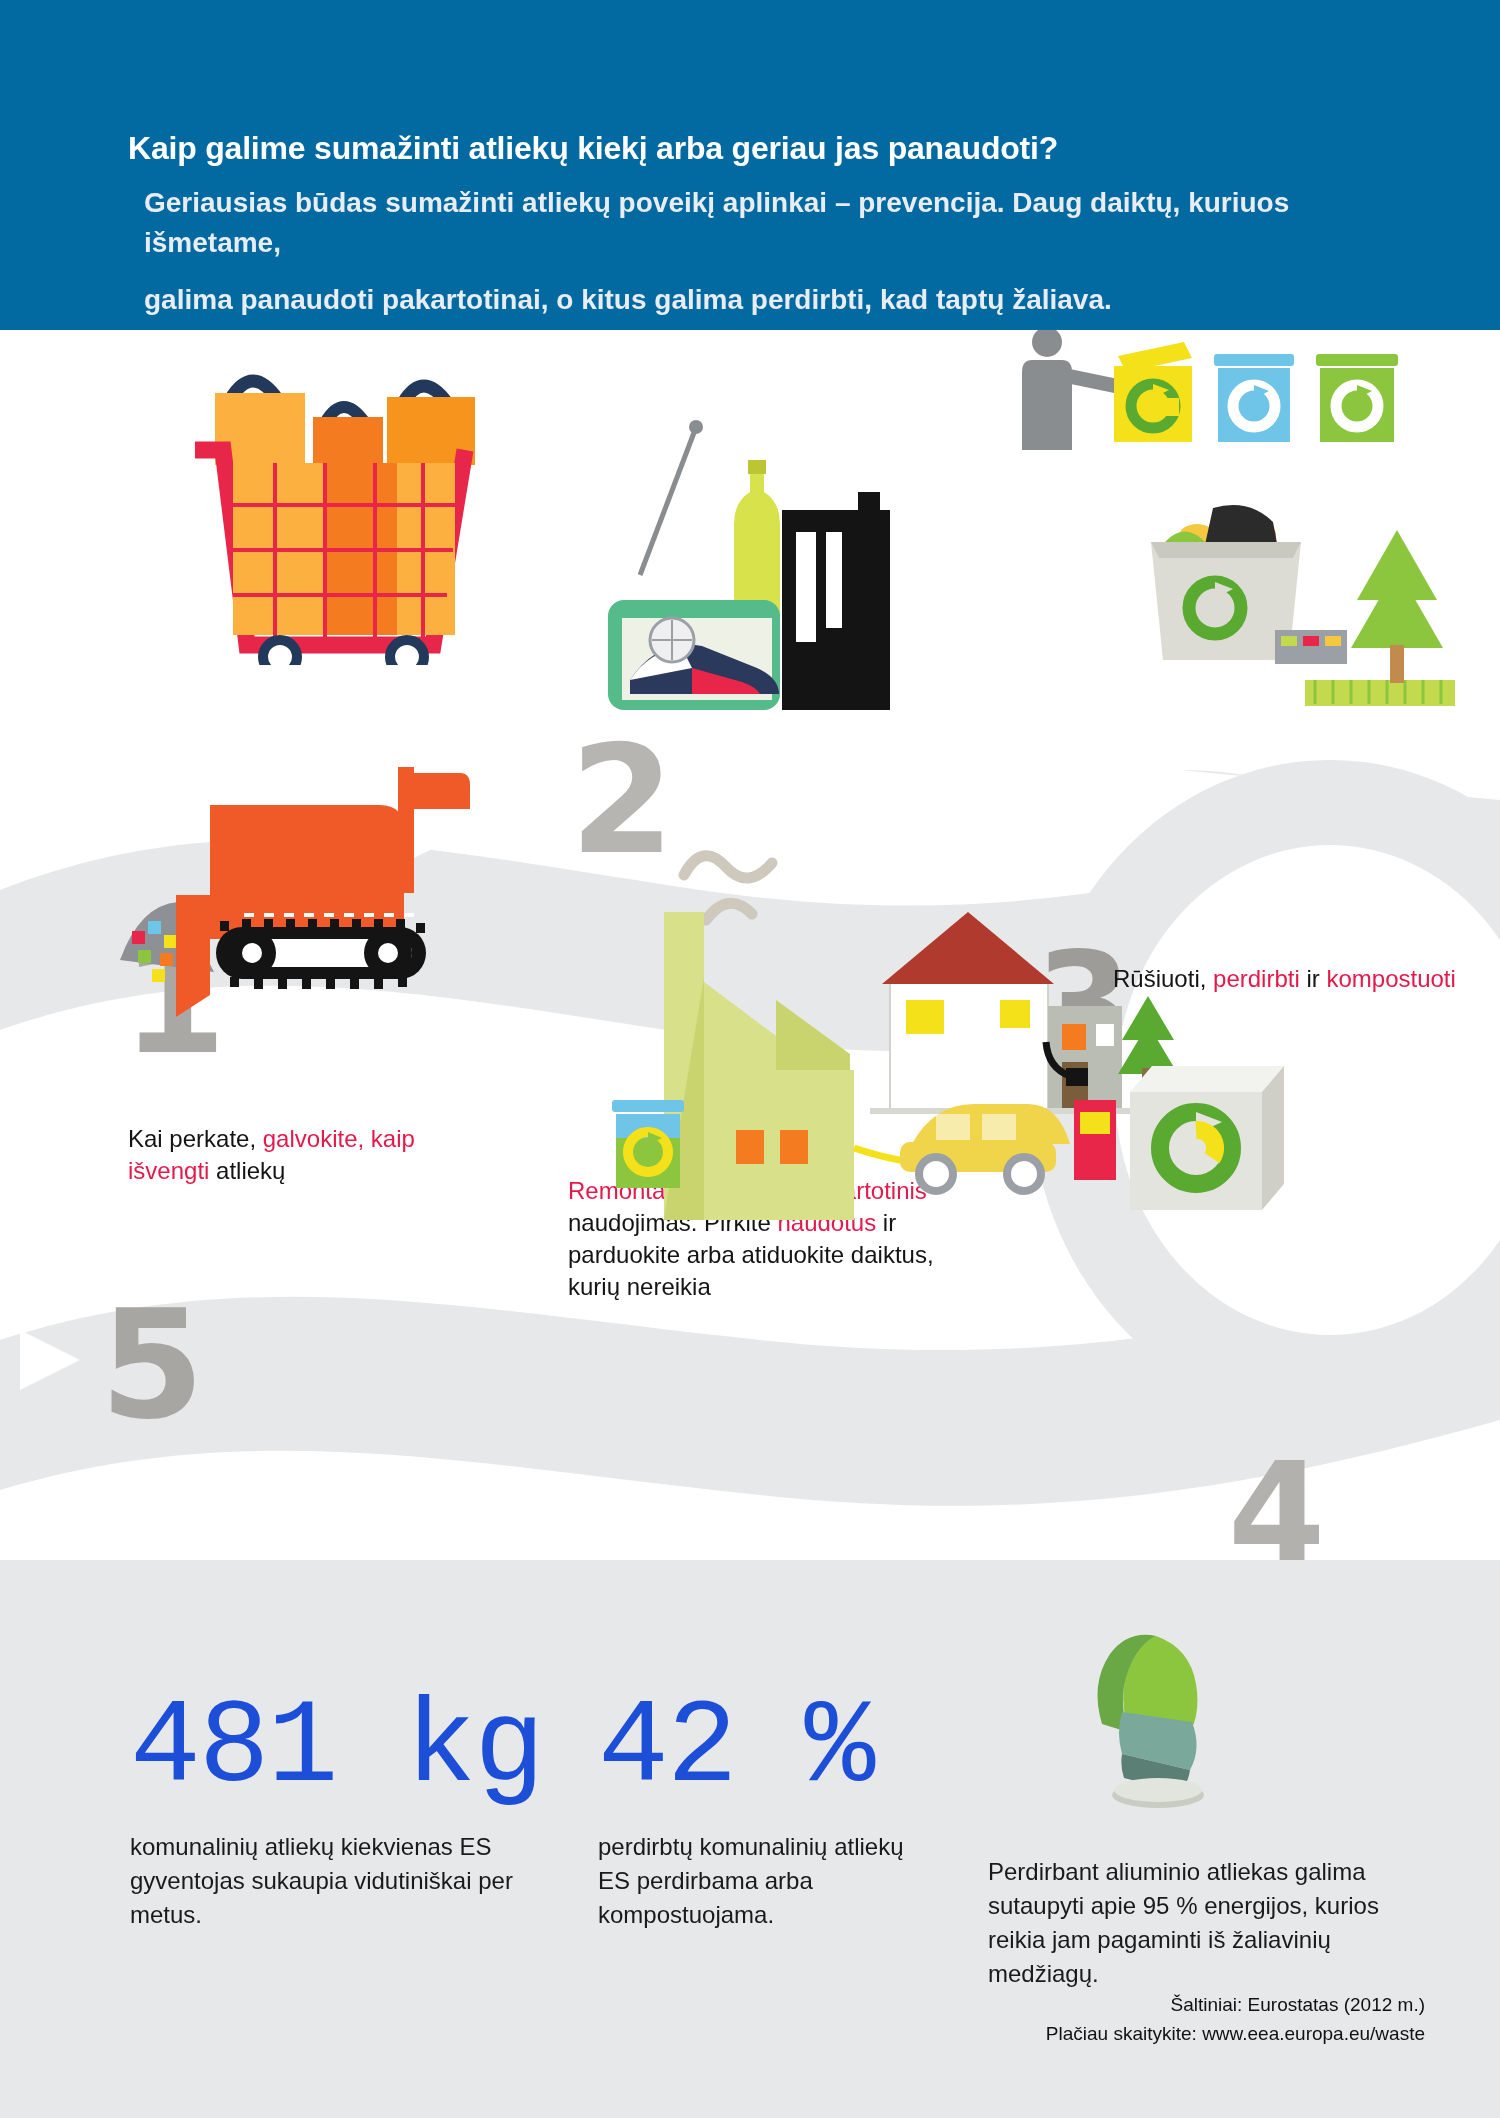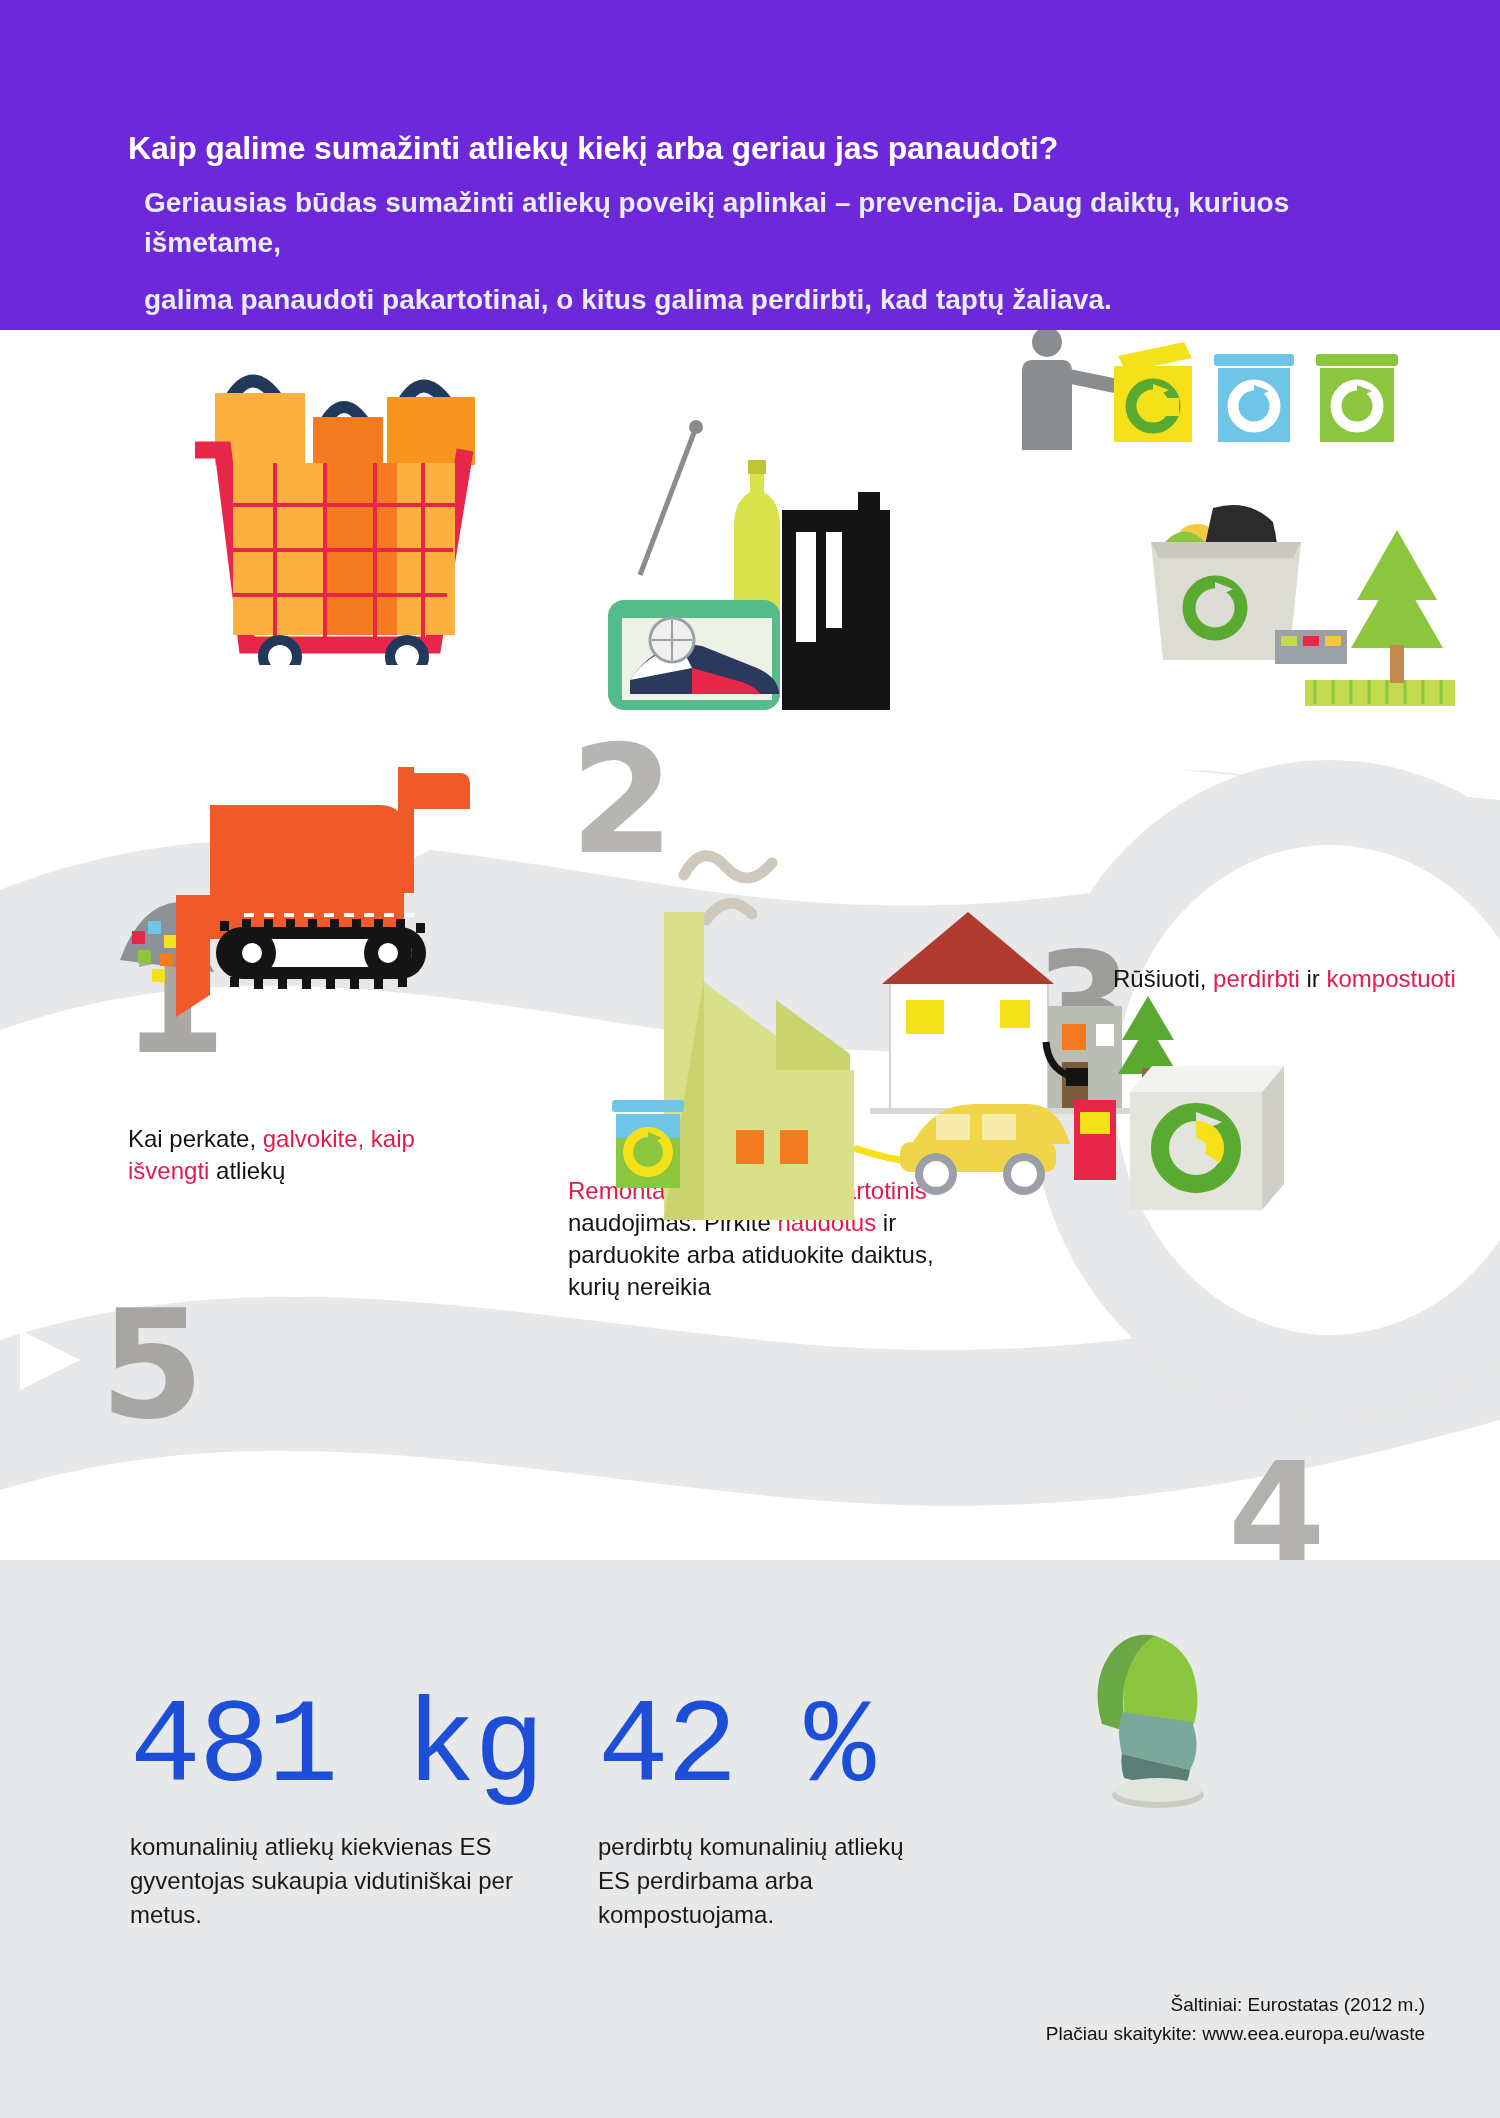--- a/index.html
+++ b/index.html
@@ -7,21 +7,21 @@
     width:1500px;height:2118px;
     background:#ffffff;
     font-family:"Liberation Sans","DejaVu Sans",sans-serif;
     overflow:hidden;position:relative;
   }
   .page{position:relative;width:1500px;height:2118px;overflow:hidden;}
 
   
   .header{
     position:absolute;left:0;top:0;width:1500px;height:330px;
-    background:#6d28d9;
+    background:#0369a1;
   }
   .header-inner{position:absolute;left:128px;top:130px;width:1290px;}
   .header-title{
     font-size:32px;font-weight:bold;color:#ffffff;letter-spacing:-0.2px;
     margin:0 0 16px 0;line-height:1.15;
   }
   .header-sub{
     font-size:28px;color:#e8ecf3;line-height:1.45;margin:16px;font-weight:700;
   }
 
@@ -360,19 +360,22 @@
 
   <svg class="alu-icon" viewBox="0 0 190 190">
     <path d="M96,6 q34,12 40,48 q6,34 -12,58 l-56,-14 q-12,-40 6,-70 q10,-18 22,-22 z" fill="#8cc63f"></path>
     <path d="M96,6 q-14,6 -24,26 q-16,32 -4,70 l-26,-8 q-12,-40 8,-70 q18,-24 46,-18 z" fill="#6aa745"></path>
     <path d="M132,92 q10,26 -2,48 l-68,-16 q-6,-22 0,-42 z" fill="#7aa89a"></path>
     <path d="M62,124 l68,16 q-2,14 -10,22 l-56,-14 q-4,-12 -2,-24 z" fill="#5b7f75"></path>
     <ellipse cx="98" cy="165" rx="46" ry="13" fill="#c8ccc2"></ellipse>
     <ellipse cx="98" cy="160" rx="44" ry="12" fill="#e2e5dd"></ellipse>
   </svg>
 
+  <div class="stat s3">
+    <div class="stat-body" style="margin-top:0">Perdirbant aliuminio atliekas galima sutaupyti apie 95 % energijos, kurios reikia jam pagaminti iš žaliavinių medžiagų.</div>
+  </div>
 
   <div class="sources">
     <div>Šaltiniai: Eurostatas (2012 m.)</div>
     <div>Plačiau skaitykite: www.eea.europa.eu/waste</div>
   </div>
 
 </div>
 
 </body></html>

